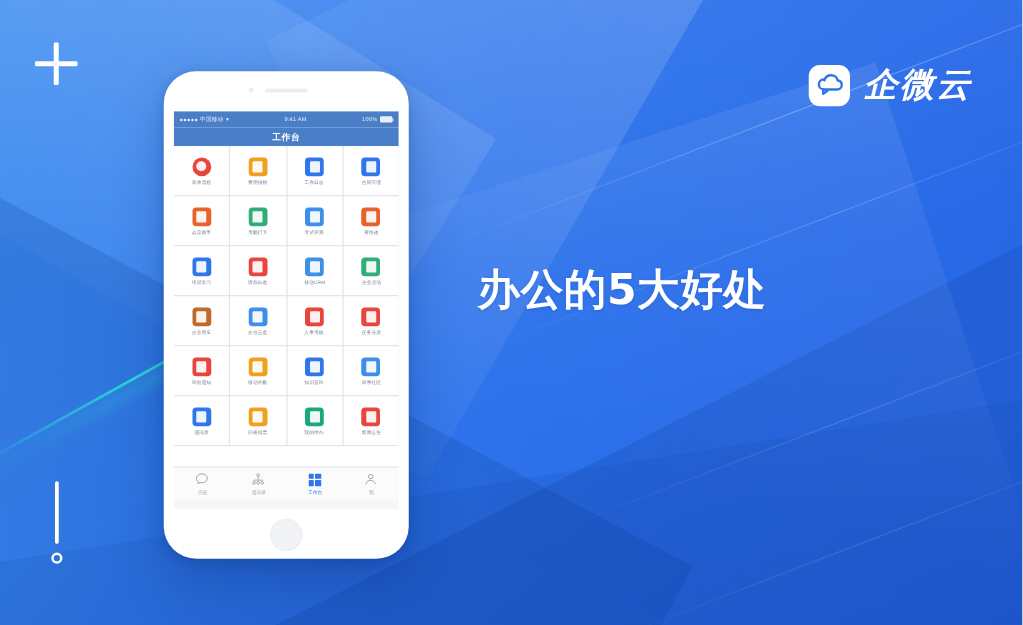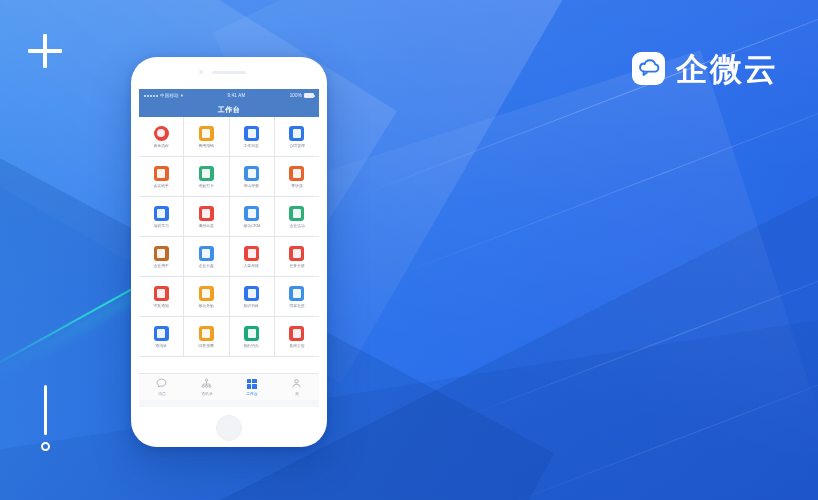--- a/index.html
+++ b/index.html
@@ -105,23 +105,24 @@
   .logo {
     position: absolute; right: 40px; top: 52px;
     display: flex; align-items: center; gap: 11px;
   }
   .logo-mark {
     width: 33px; height: 33px; border-radius: 9px;
     background: #ffffff;
     display: flex; align-items: center; justify-content: center;
   }
   .logo-text {
-    color: #ffffff; font-size: 32px; font-weight: 700;
+    color: #ffffff; font-size: 27px; font-weight: 700;
     letter-spacing: 2px; line-height: 1;
     font-family: "DejaVu Sans", "Liberation Sans", sans-serif;
+    font-style: italic;
   }
 
   
   .headline {
     position: absolute; left: 382px; top: 208px;
     color: #ffffff;
     font-size: 34px; font-weight: 700; line-height: 1.42;
     letter-spacing: .5px;
     font-family: "DejaVu Sans", "Liberation Sans", sans-serif;
     text-shadow: 0 1px 3px rgba(10,50,130,.18);
@@ -261,20 +262,21 @@
     <div class="logo-mark">
       <svg width="23" height="21" viewBox="0 0 23 21" aria-hidden="true">
         <path d="M7.6 6.2c.6-2.3 2.8-4 5.3-4 2.6 0 4.8 1.8 5.3 4.2 1.8.2 3.2 1.7 3.2 3.6 0 2-1.6 3.6-3.6 3.6H7.3c-2.3 0-4.2-1.8-4.2-4.1 0-2 1.5-3.7 3.4-4z" fill="none" stroke="#2f76ec" stroke-width="1.9" stroke-linejoin="round"></path>
         <path d="M6.6 13.4l-.1 3.6 3.3-2.2" fill="none" stroke="#2f76ec" stroke-width="1.9" stroke-linejoin="round" stroke-linecap="round"></path>
       </svg>
     </div>
     <div class="logo-text">企微云</div>
   </div>
 
   <div class="headline">
+    <div>办公的5大好处</div>
   </div>
 
   <div class="phone">
     <div class="phone-top">
       <div class="speaker"></div>
       <div class="camera"></div>
     </div>
 
     <div class="screen">
 

